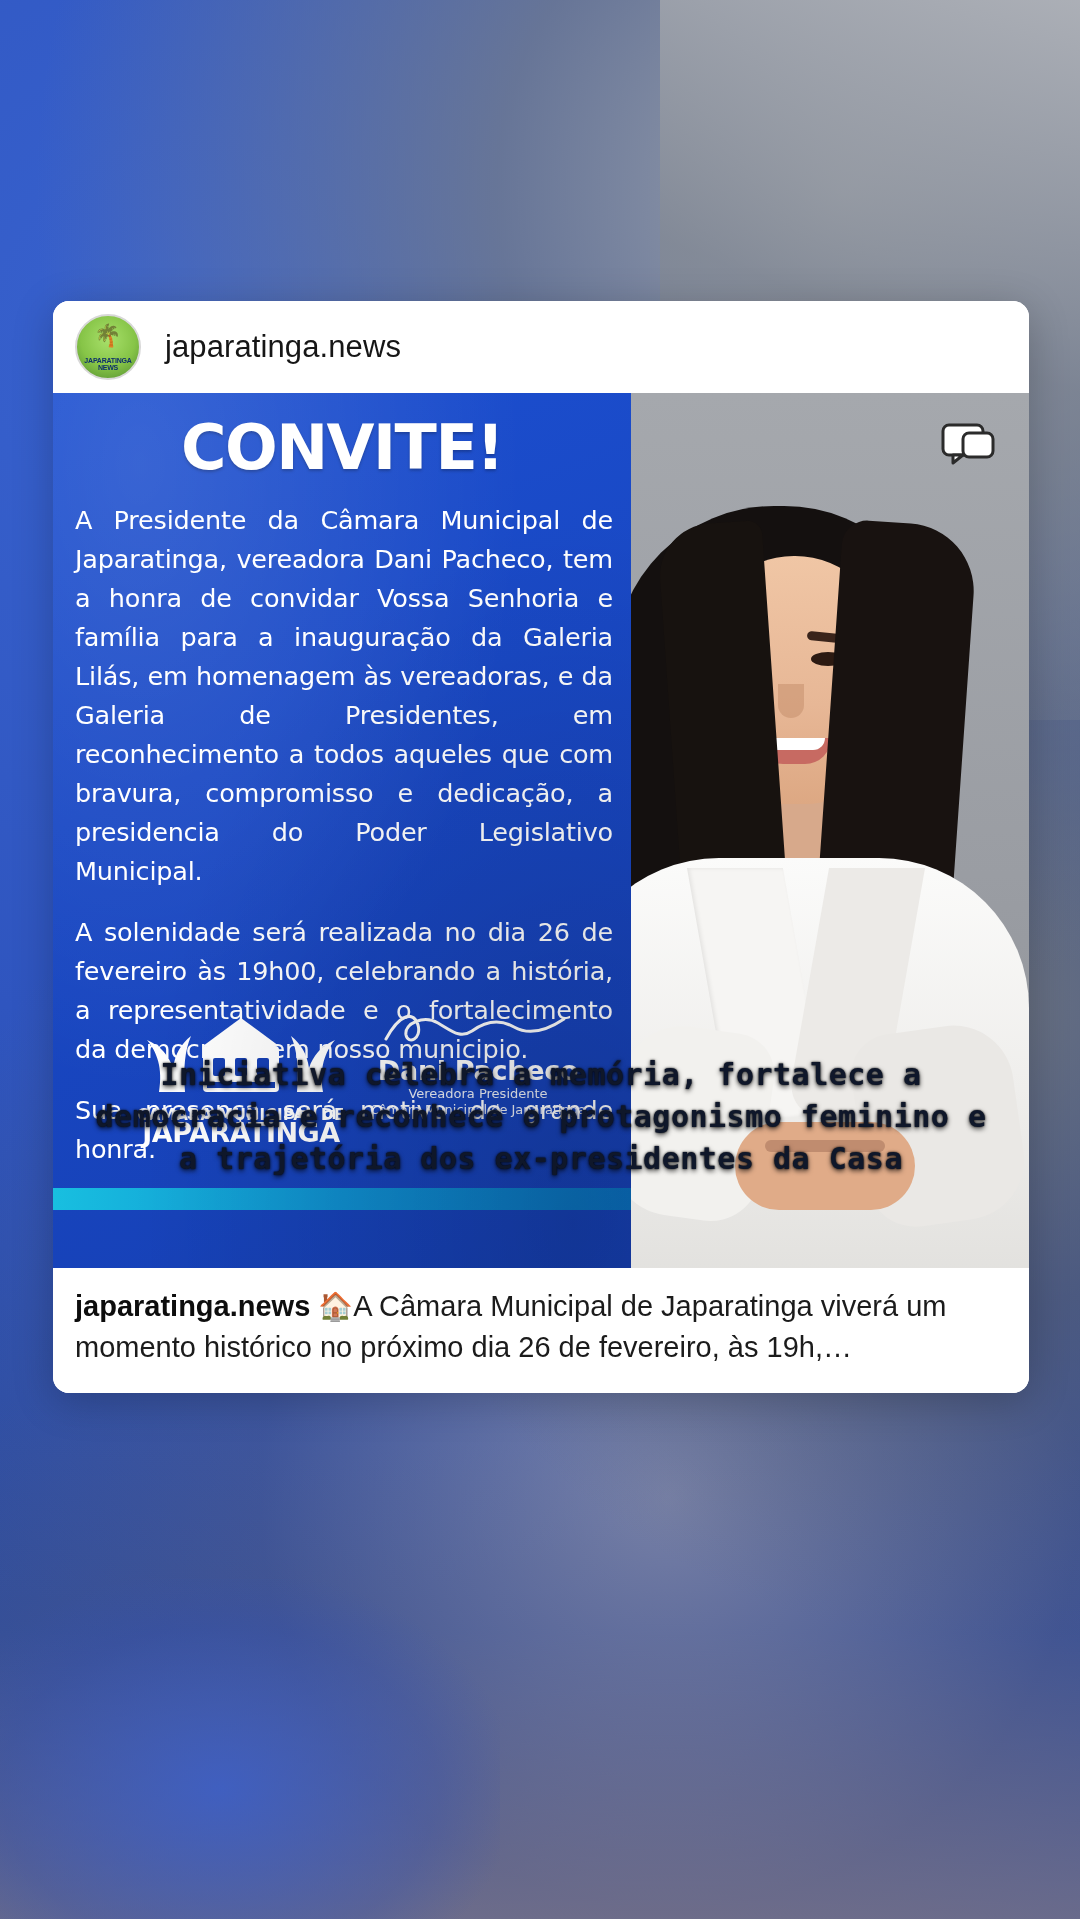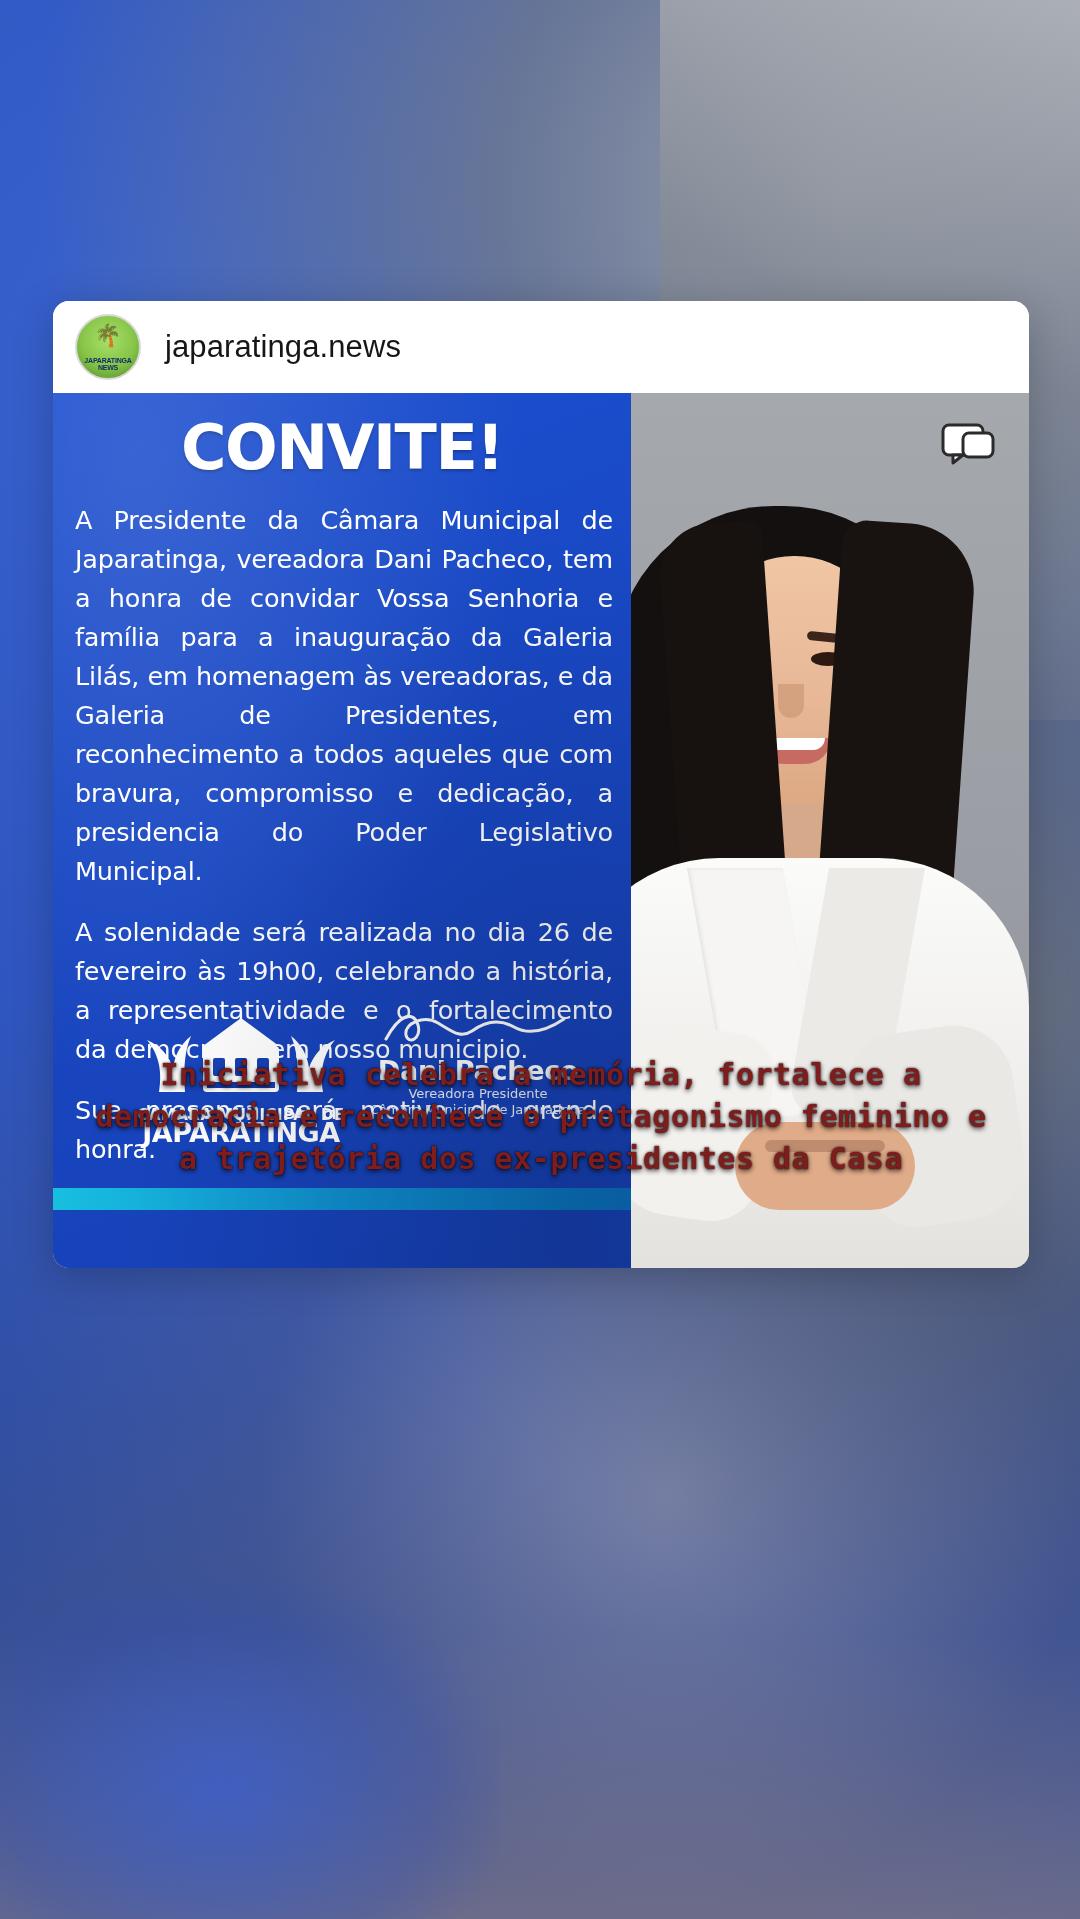--- a/index.html
+++ b/index.html
@@ -386,21 +386,21 @@
   
   .media-overlay-text {
     position: absolute;
     left: 0; right: 0;
     bottom: 88px;
     text-align: center;
     font-family: "DejaVu Sans Mono", monospace;
     font-weight: bold;
     font-size: 30px;
     line-height: 42px;
-    color: #7f1d1d;
+    color: #0f172a;
     letter-spacing: 0.5px;
     text-shadow: 0 2px 5px rgba(0,0,0,0.75), 0 0 2px rgba(0,0,0,0.9);
     padding: 0 26px;
   }
 
   
   .post-caption {
     padding: 18px 22px 26px 22px;
     background: #ffffff;
     font-size: 29px;
@@ -502,14 +502,18 @@
         <svg width="56" height="44" viewBox="0 0 56 44" aria-hidden="true">
           <rect x="2" y="2" width="40" height="30" rx="6" fill="#ffffff" stroke="#2b2b2b" stroke-width="3"></rect>
           <path d="M12 32 L12 40 L22 32 Z" fill="#ffffff" stroke="#2b2b2b" stroke-width="3" stroke-linejoin="round"></path>
           <rect x="22" y="10" width="30" height="24" rx="6" fill="#ffffff" stroke="#2b2b2b" stroke-width="3"></rect>
         </svg>
       </div>
 
       <div class="media-overlay-text">Iniciativa celebra a memória, fortalece a democracia e reconhece o protagonismo feminino e a trajetória dos ex-presidentes da Casa</div>
     </div>
 
+    <div class="post-caption">
+      <span class="caption-user">japaratinga.news</span>
+      <span class="caption-emoji">🏠</span><span>A Câmara Municipal de Japaratinga viverá um momento histórico no próximo dia 26 de fevereiro, às 19h,…</span>
+    </div>
   </div>
 </div>
 
 </body></html>

